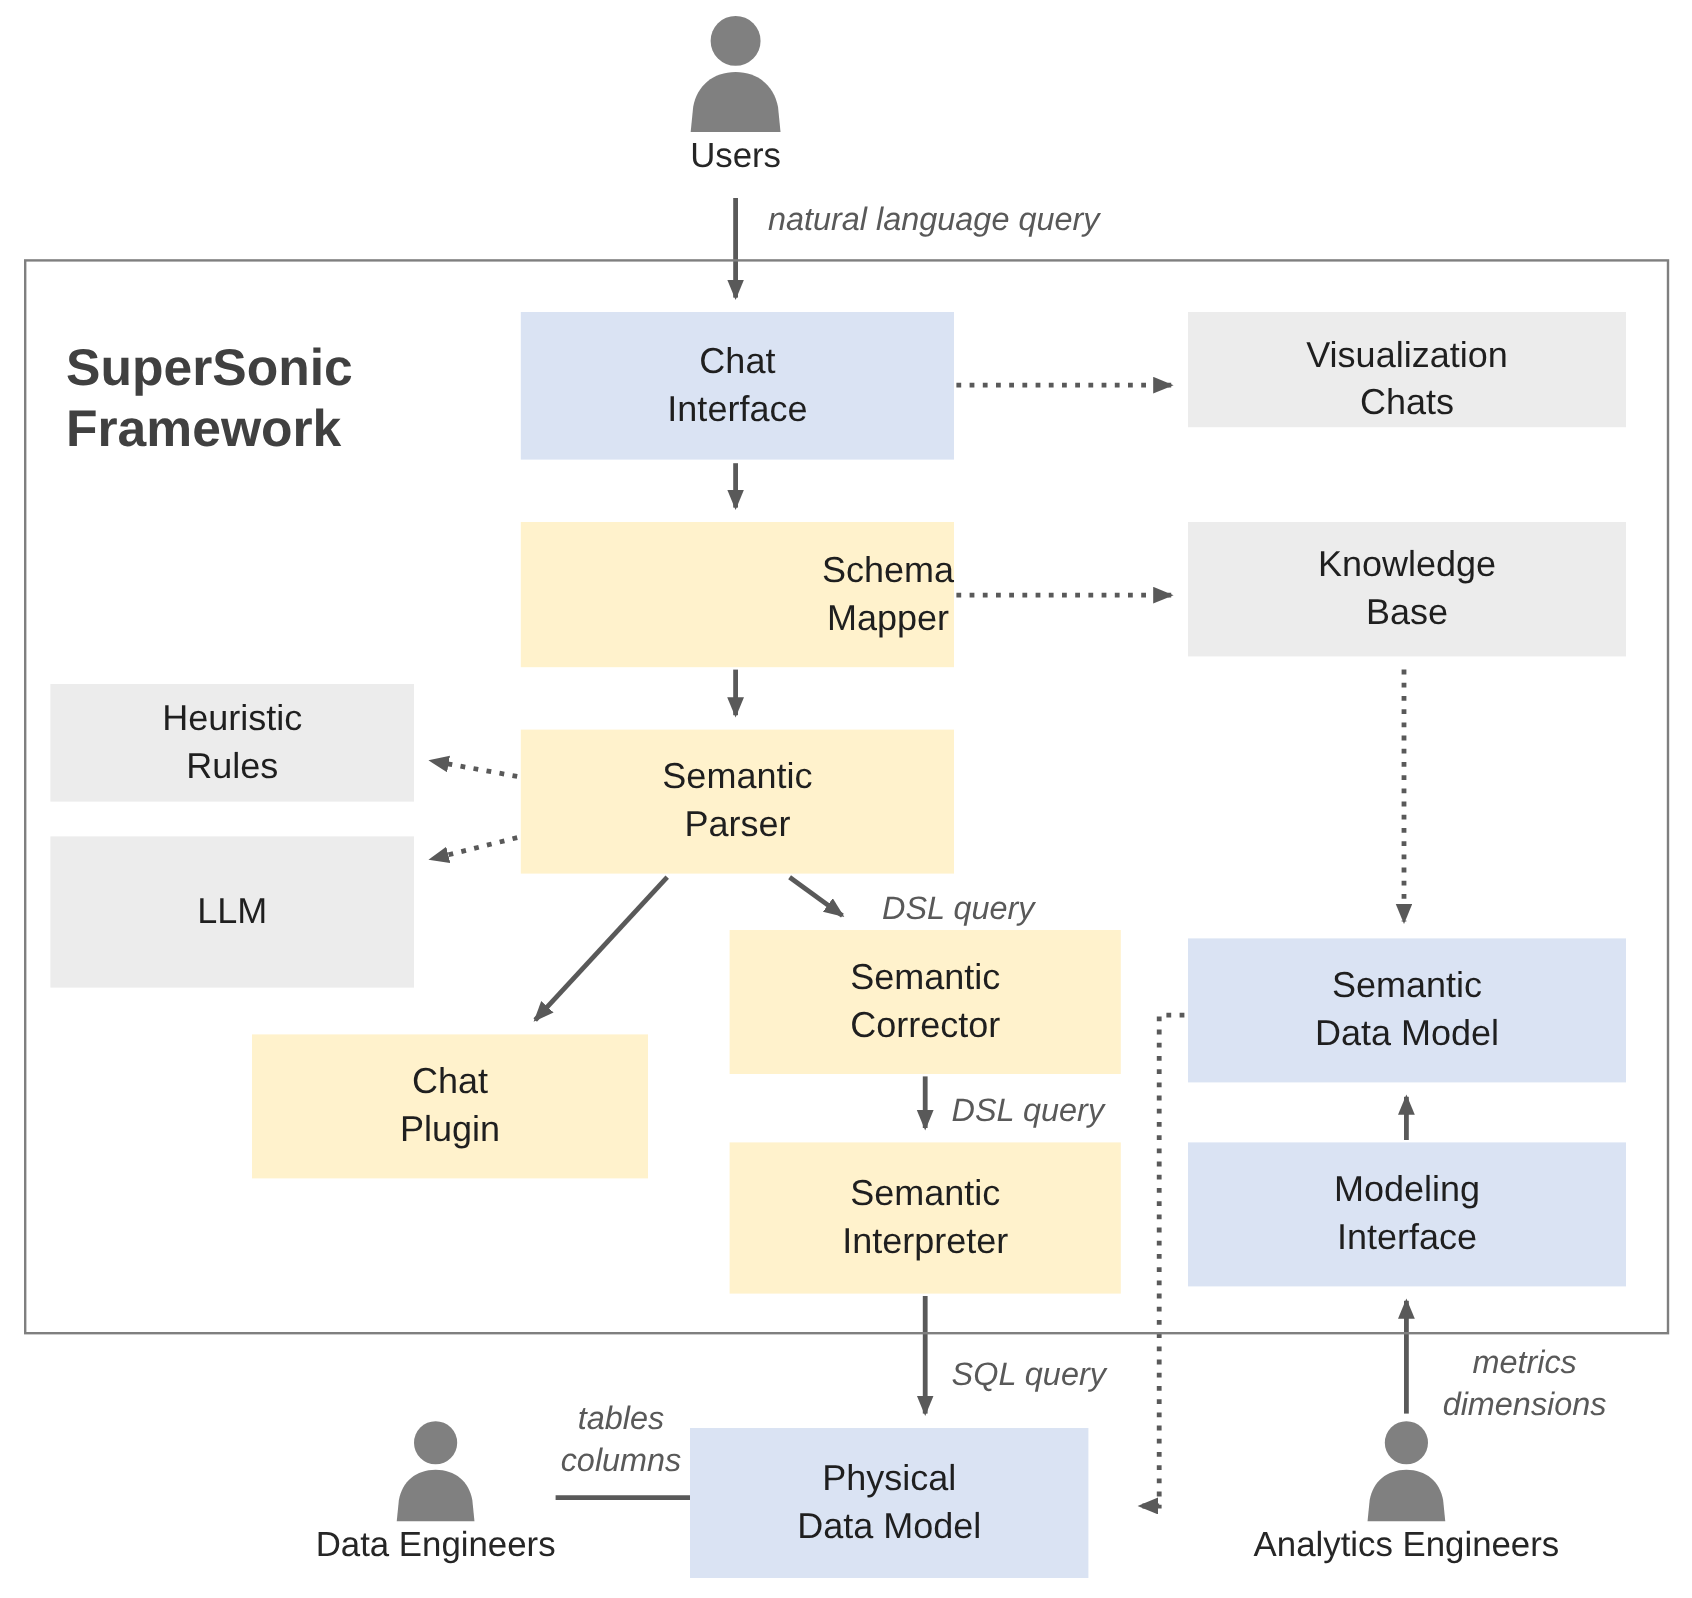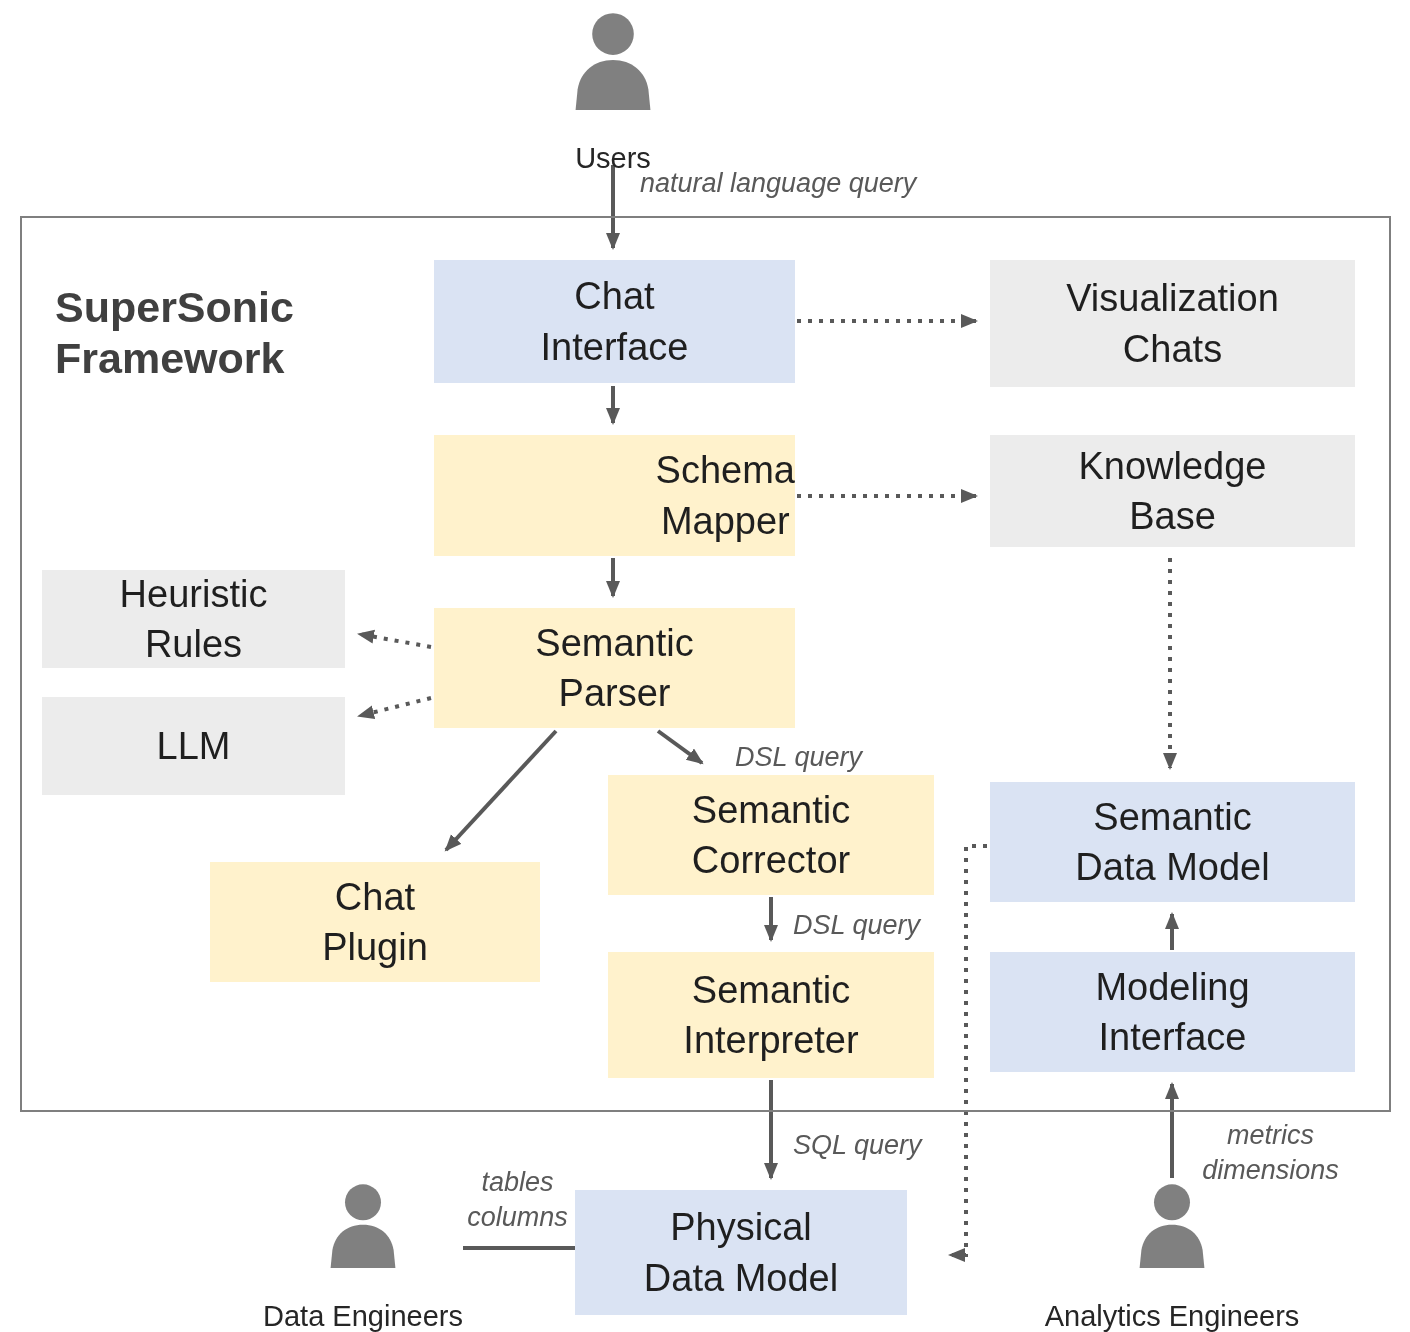--- a/index.html
+++ b/index.html
@@ -51,21 +51,21 @@
     color:var(--title-text);
     line-height:1.18;
     white-space:pre-line;
   }
   .node{
     position:absolute;
     display:flex;
     align-items:center;
     justify-content:center;
     text-align:center;
-    font-size:38px;
+    font-size:30px;
     color:var(--node-text);
     line-height:1.32;
   }
   .node .node-label{white-space:pre-line;}
   .node.blue{background:var(--blue-box);}
   .node.yellow{background:var(--yellow-box);}
   .node.gray{background:var(--gray-box);}
   .edge-label{
     position:absolute;
     font-style:italic;
@@ -73,21 +73,20 @@
     color:var(--arrow);
     white-space:pre-line;
     line-height:1.3;
   }
   .edge-label.centered{text-align:center;}
   .actor{
     position:absolute;
     display:flex;
     flex-direction:column;
     align-items:center;
-    gap:28px;
   }
   .actor-label{
     font-size:29px;
     color:#262626;
     margin-top:4px;
     white-space:nowrap;
   }
   .person-svg{display:block;}
   .person-svg .part{fill:var(--icon);}
 </style>
@@ -148,41 +147,41 @@
       <path class="part" d="M50,52 C32,52 19,63 16,80 L14,100 L86,100 L84,80 C81,63 68,52 50,52 Z"></path>
     </svg>
     <div class="actor-label">Analytics Engineers</div>
   </div>
 
   <div class="node blue" style="left:434px; top:260px; width:361px; height:123px;">
     <span class="node-label">Chat
 Interface</span>
   </div>
 
-  <div class="node gray" style="left:990px; top:260px; width:365px; height:127px;">
+  <div class="node gray" style="left:990px; top:260px; width:365px; height:96px;align-items:flex-end;">
     <span class="node-label">Visualization
 Chats</span>
   </div>
 
   <div class="node yellow" style="left:434px; top:435px; width:361px; height:121px;justify-content:flex-end;">
     <span class="node-label">Schema
 Mapper</span>
   </div>
 
   <div class="node gray" style="left:990px; top:435px; width:365px; height:112px;">
     <span class="node-label">Knowledge
 Base</span>
   </div>
 
   <div class="node gray" style="left:42px; top:570px; width:303px; height:98px;">
     <span class="node-label">Heuristic
 Rules</span>
   </div>
 
-  <div class="node gray" style="left:42px; top:697px; width:303px; height:98px;">
+  <div class="node gray" style="left:42px; top:697px; width:303px; height:126px;">
     <span class="node-label">LLM</span>
   </div>
 
   <div class="node yellow" style="left:434px; top:608px; width:361px; height:120px;">
     <span class="node-label">Semantic
 Parser</span>
   </div>
 
   <div class="node yellow" style="left:608px; top:775px; width:326px; height:120px;">
     <span class="node-label">Semantic

